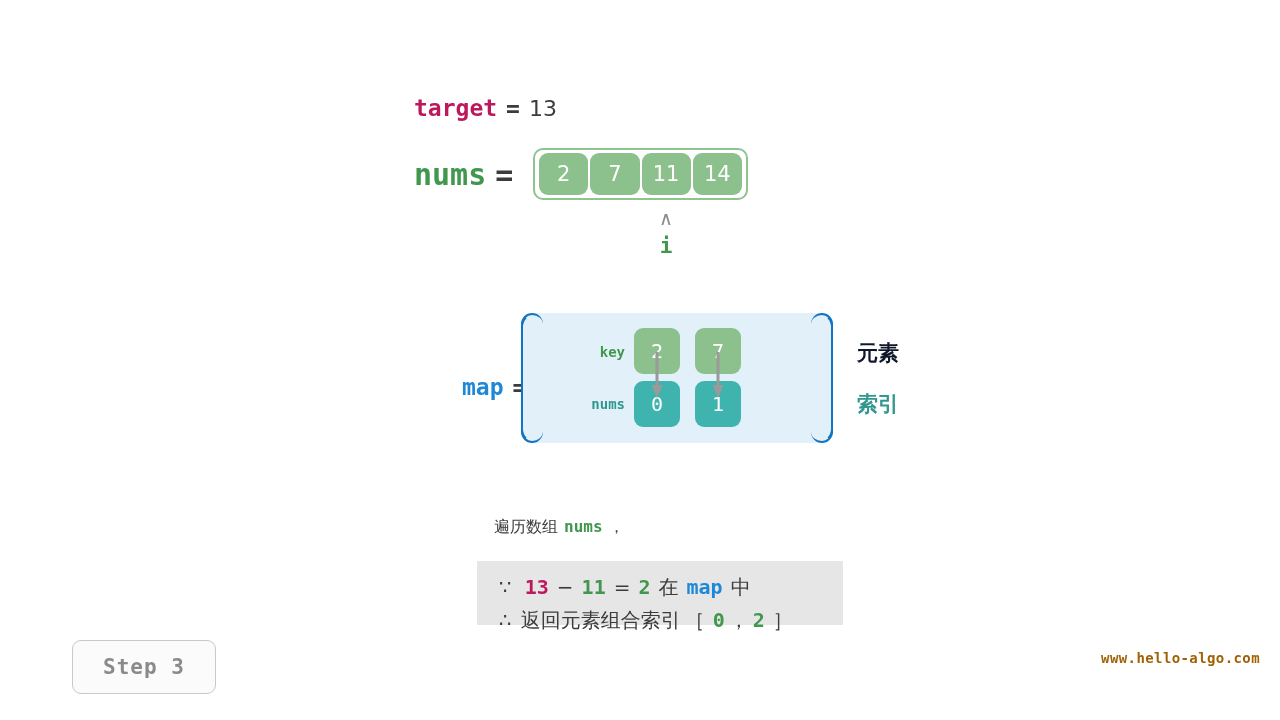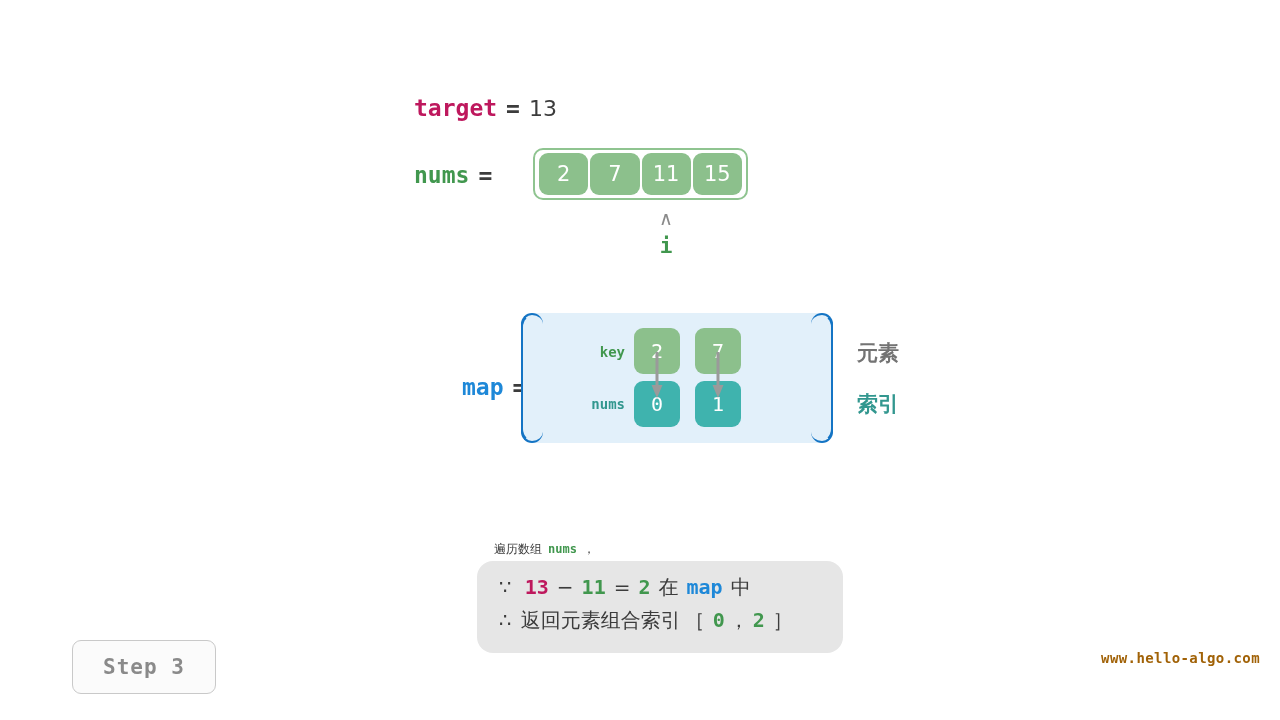--- a/index.html
+++ b/index.html
@@ -44,21 +44,21 @@
     font-family: "DejaVu Sans", "Liberation Sans", sans-serif;
     font-weight: normal;
     font-size: 22px;
   }
 
   
   #nums-label {
     position: absolute;
     left: 414px;
     top: 160px;
-    font-size: 23px;
+    font-size: 30px;
     white-space: nowrap;
     line-height: 30px;
   }
   #nums-label .eq { color: #3C3C3C; margin-left: 9px; }
 
   #nums-array {
     position: absolute;
     left: 533px;
     top: 148px;
     width: 215px;
@@ -184,52 +184,52 @@
   .map-arrow.a0 { left: 650px; }
   .map-arrow.a1 { left: 711px; }
 
   .side-label {
     position: absolute;
     font-family: "DejaVu Sans", "Liberation Sans", sans-serif;
     font-weight: bold;
     font-size: 21px;
     line-height: 24px;
   }
-  #side-element { left: 857px; top: 341px; color: #737373; }
+  #side-element { left: 857px; top: 341px; color: #0f172a; }
   #side-index   { left: 857px; top: 392px; color: #32978F; text-align: right; }
 
   
   #caption-line {
     position: absolute;
     left: 494px;
-    top: 536px;
-    font-family: "DejaVu Sans", "Liberation Sans", sans-serif;
-    font-size: 12px;
+    top: 514px;
+    font-family: "DejaVu Sans", "Liberation Sans", sans-serif;
+    font-size: 16px;
     color: #3C3C3C;
     white-space: nowrap;
     line-height: 26px;
     text-align: right;
   }
   #caption-line .code {
     font-family: "DejaVu Sans Mono", "Liberation Mono", monospace;
     font-weight: bold;
     color: #41974E;
     margin: 0 6px;
   }
 
   
   #conclusion-box {
     position: absolute;
     left: 477px;
     top: 561px;
     width: 366px;
-    height: 92px;
+    height: 64px;
     box-sizing: border-box;
     background: #E6E6E6;
-    border-radius: 16px;
+    border-radius: 1px;
     padding: 10px 22px 0 22px;
   }
   .conc-line {
     font-family: "DejaVu Sans", "Liberation Sans", sans-serif;
     font-size: 20px;
     color: #3C3C3C;
     white-space: nowrap;
     line-height: 33px;
   }
   .conc-line .sym { margin-right: 9px; color: #3C3C3C; }
@@ -280,21 +280,21 @@
   </div>
 
   <div id="nums-label" class="mono">
     <span class="c-green">nums</span><span class="eq">=</span>
   </div>
 
   <div id="nums-array">
     <div class="num-cell">2</div>
     <div class="num-cell">7</div>
     <div class="num-cell">11</div>
-    <div class="num-cell">15</div>
+    <div class="num-cell">14</div>
   </div>
 
   <div id="pointer-caret">∧</div>
   <div id="pointer-label" class="mono">i</div>
 
   <div id="map-label" class="mono">
     <span class="c-ltblue">map</span><span class="eq">=</span>
   </div>
 
   <div id="map-box"></div>

